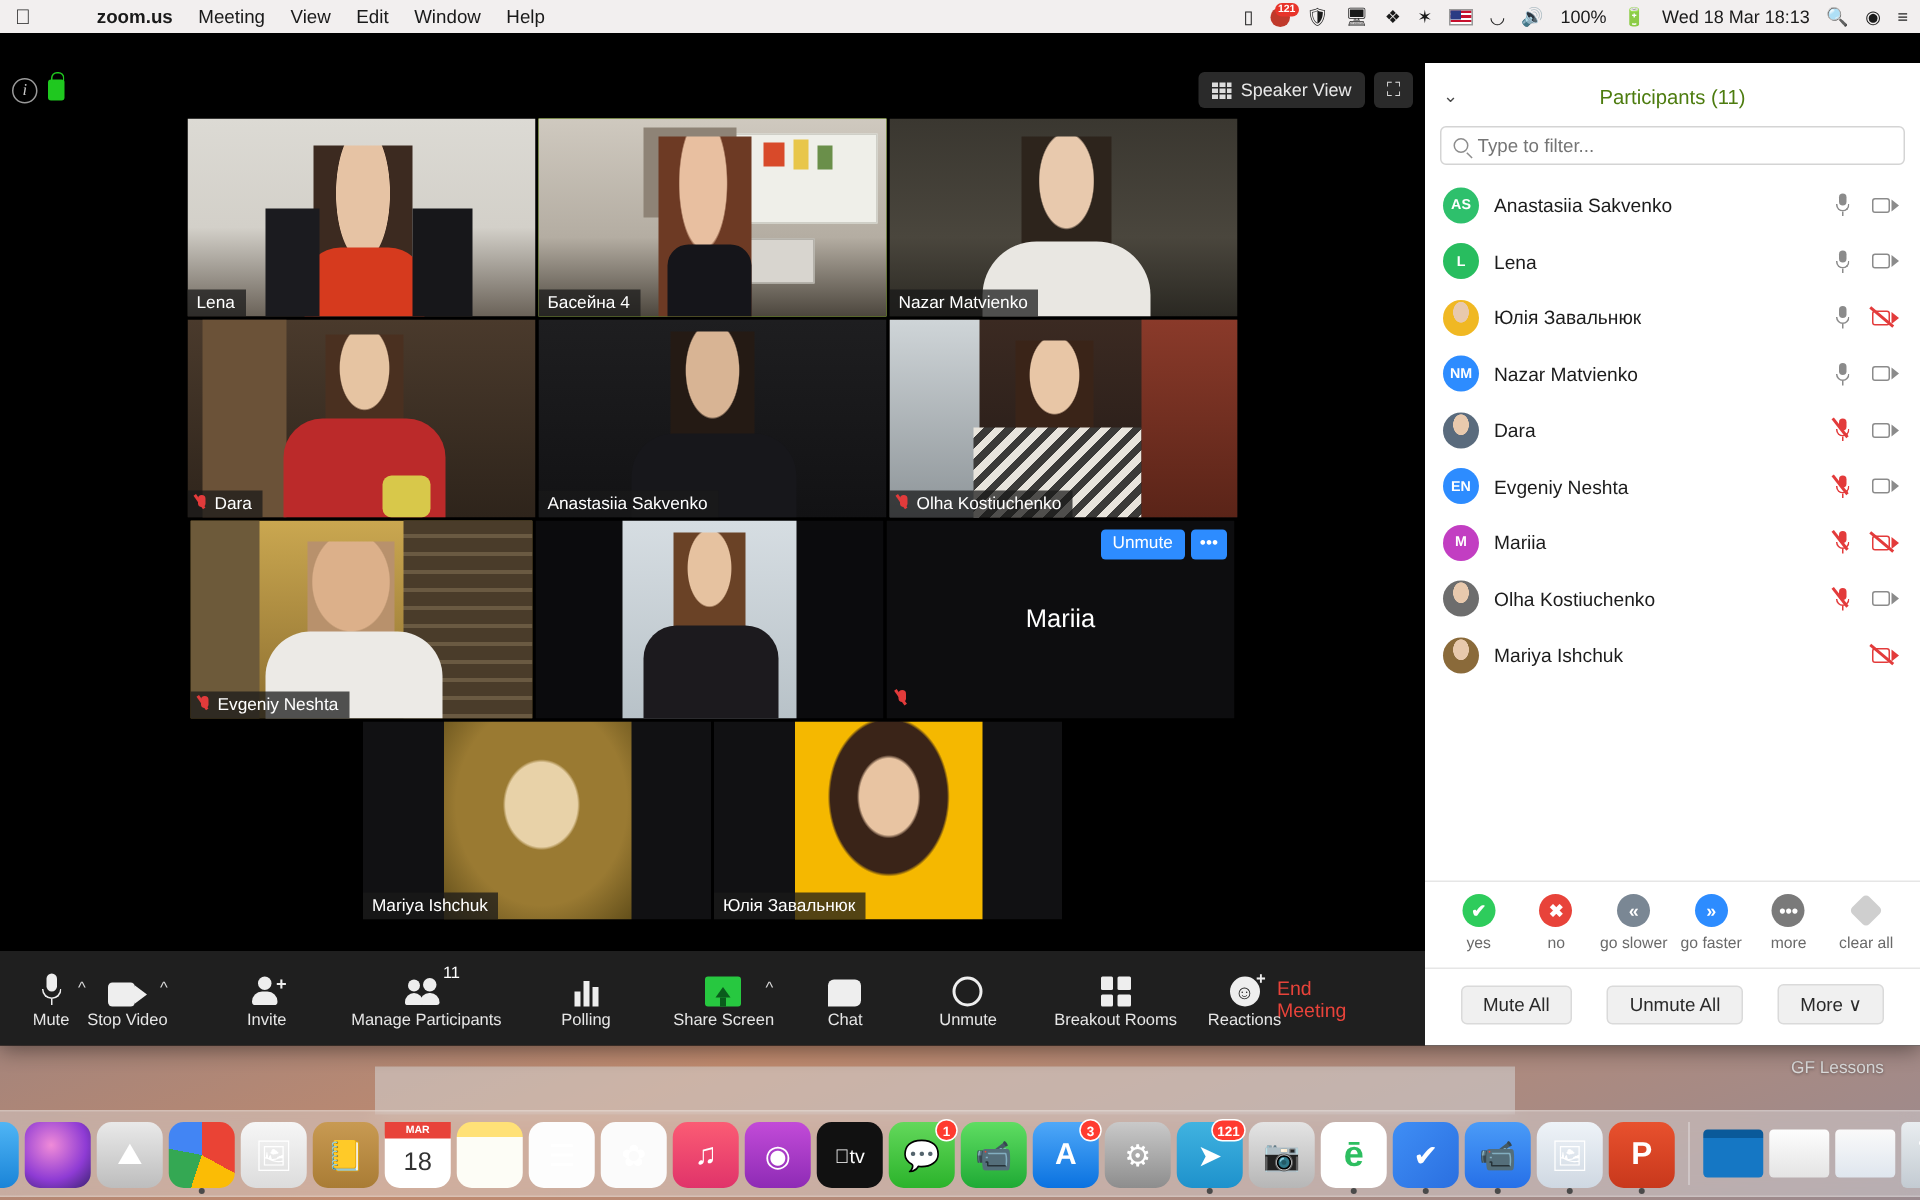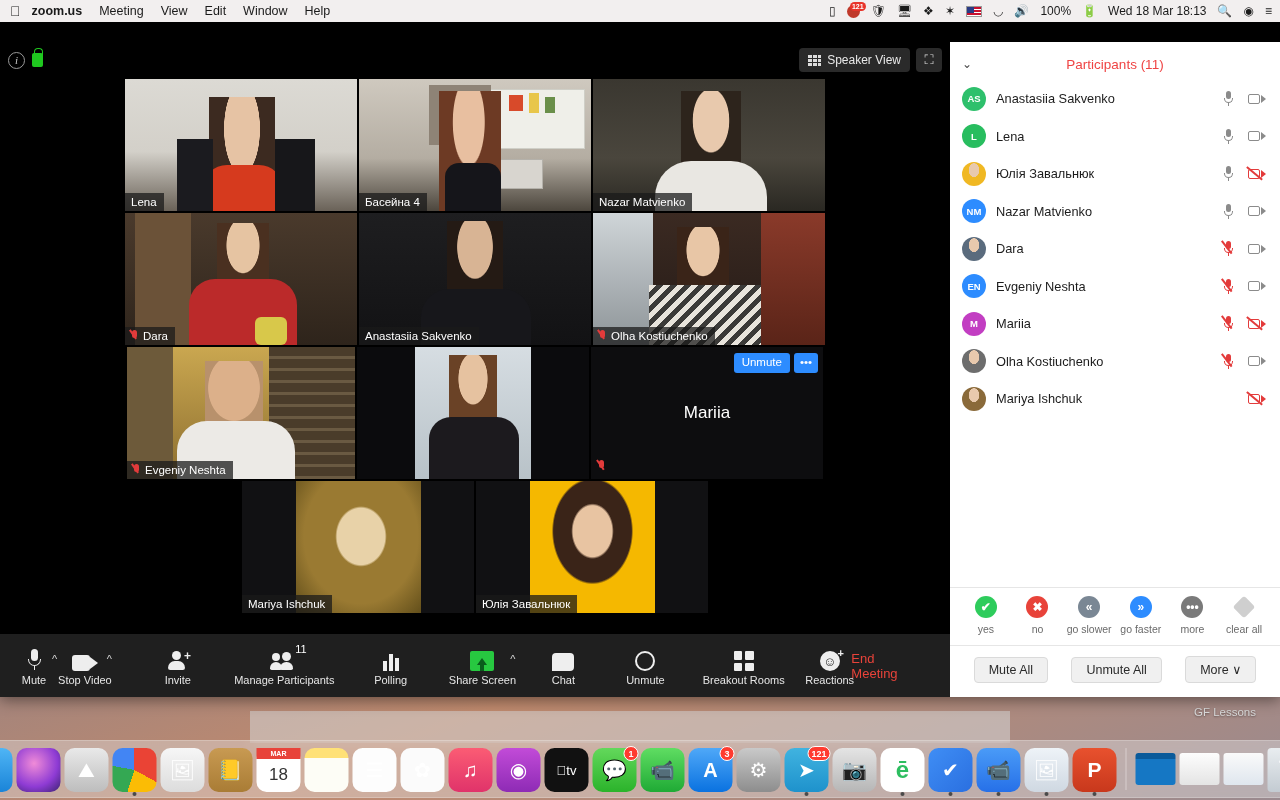--- a/index.html
+++ b/index.html
@@ -16,21 +16,21 @@
   
   #menubar {
     position: absolute; top: 0; left: 0; width: 1280px; height: 22px;
     background: #f2efef;
     display: flex; align-items: center;
     font-size: 12.5px; color: #1a1a1a;
     z-index: 100;
   }
   #menubar .apple { margin: 0 11px 0 10px; font-size: 14px; line-height: 1; }
   #menubar .mi { margin-right: 17px; white-space: nowrap; }
-  #menubar .mi.bold { font-weight: bold; }
+  #menubar .mi.bold { font-weight: bold; margin-left: 33px; }
   #menubar .right { margin-left: auto; display: flex; align-items: center; gap: 11px; padding-right: 8px; }
   #menubar .right .si { font-size: 12px; display: flex; align-items: center; }
   .badge-dot {
     position: relative; display: inline-block;
   }
   .badge-dot .bnum {
     position: absolute; top: -3px; right: -6px;
     background: #e8342a; color: #fff; border-radius: 8px;
     font-size: 7px; padding: 0 2px; line-height: 9px; font-weight: bold;
   }
@@ -164,21 +164,21 @@
     position: absolute; top: 20px; right: 0; width: 330px; height: 655px;
     background: #fff; display: flex; flex-direction: column;
   }
   #panel-header {
     height: 32px; display: flex; align-items: center; position: relative; padding: 0 12px;
     margin-top: 6px;
   }
   #panel-header .chev { font-size: 12px; color: #4a4a4a; cursor: pointer; }
   #panel-header .ptitle {
     position: absolute; left: 0; right: 0; text-align: center;
-    font-size: 13.5px; color: #ef4444;
+    font-size: 13.5px; color: #4d7c0f;
   }
   #filterbox {
     margin: 4px 10px 8px; height: 26px; border: 1px solid #d4d4d4; border-radius: 4px;
     display: flex; align-items: center; padding: 0 8px; gap: 6px;
   }
   #filterbox .mag {
     width: 10px; height: 10px; border: 1.4px solid #8d8d8d; border-radius: 50%; position: relative;
     flex: 0 0 auto;
   }
   #filterbox .mag::after {
@@ -536,20 +536,24 @@
       </div>
     </div>
   </div>
 
   <div id="panel">
     <div id="panel-header">
       <span class="chev">⌄</span>
       <span class="ptitle">Participants (11)</span>
     </div>
 
+    <div id="filterbox">
+      <span class="mag"></span>
+      <input type="text" value="" placeholder="Type to filter..." style="">
+    </div>
 
     <div id="plist">
         <div class="prow">
           <div class="avatar" style="background: rgb(46, 192, 108);">AS</div>
           <div class="pname">Anastasiia Sakvenko</div>
           <div class="picons">
             <span class="ic-mic">
               <i class="body"></i>
               <i class="arc"></i>
               <i class="stem"></i>

